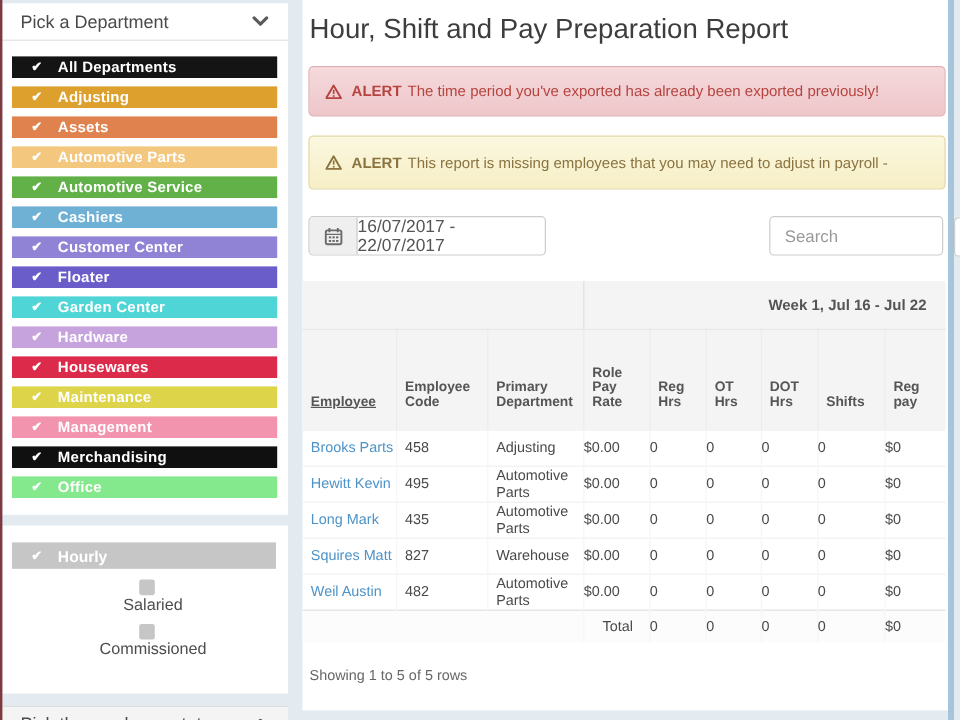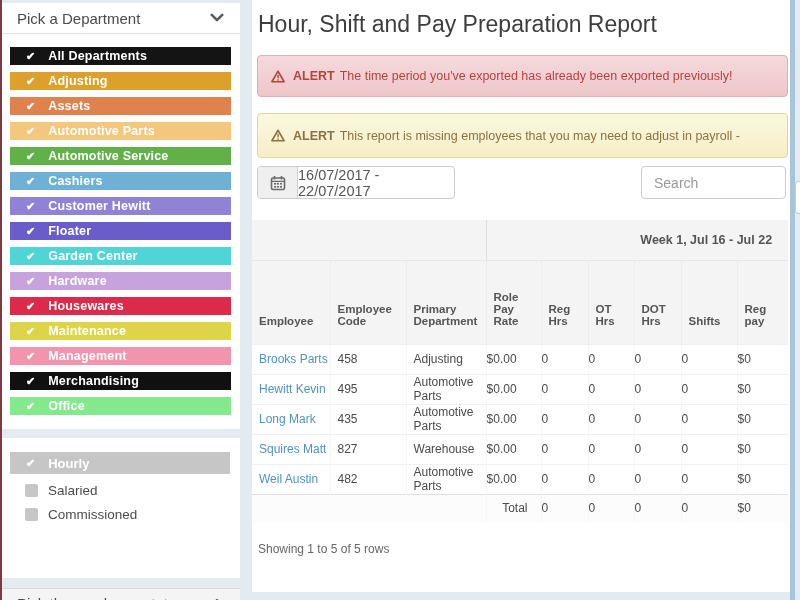--- a/index.html
+++ b/index.html
@@ -23,56 +23,56 @@
   .dept-item { height:18px; margin:0 9px 7px 8px; display:flex; align-items:center;
                color:#fff; font-size:12.5px; font-weight:bold; cursor:pointer; }
   .dept-item .check { margin-left:16px; font-size:11px; line-height:1; }
   .dept-item .dlabel { margin-left:13px; letter-spacing:.2px; white-space:nowrap; }
 
   .pay-body { padding-top:14px; }
   .pay-selected { height:22px; margin:0 10px 0 8px; background:#c6c6c6; color:#fff;
                   font-weight:bold; font-size:13px; display:flex; align-items:center; cursor:pointer; }
   .pay-selected .check { margin-left:16px; font-size:11px; }
   .pay-selected .plabel { margin-left:13px; }
-  .pay-row { display:flex; align-items:center; margin:9px 10px 0 23px; color:#4d4d4d; font-size:13.5px; cursor:pointer; }
+  .pay-row { display:flex; align-items:center; margin:9px 10px 0 23px; color:#4d4d4d; font-size:13.5px; cursor:pointer;flex-direction:column; }
   .pay-row .cb { width:13px; height:13px; background:#c6c6c6; border-radius:2px; margin-right:10px; flex:none; }
 
   
   .main { position:absolute; left:252px; top:0; width:538px; height:592px; background:#ffffff; }
   .page-title { margin:11px 0 0 6px; font-size:23px; font-weight:400; color:#3d3d3d; }
 
   .alert { margin:17px 0 0 5px; width:531px; border-radius:4px; display:flex; align-items:center;
            padding:0 13px; font-size:12.5px; }
   .alert-danger { height:42px; background:linear-gradient(#f5dadc,#eec6ca); border:1px solid #ddaeb3; color:#b5443f; }
   .alert-warning { height:45px; margin-top:16px; background:linear-gradient(#fbf8e0,#f6eec5); border:1px solid #e2d69e; color:#8a7340; }
   .alert .alabel { font-weight:bold; margin:0 5px 0 8px; }
   .alert .alink { font-weight:bold; color:#6d5a28; margin-left:5px; cursor:pointer; text-decoration:none; }
   .warn-svg { width:14px; height:13px; flex:none; }
 
-  .toolbar { position:relative; margin-top:8px; height:33px; }
+  .toolbar { position:relative; margin-top:22px; height:33px; }
   .date-group { position:absolute; left:5px; top:0; height:33px; display:flex; border:1px solid #cccccc;
                 border-radius:4px; overflow:hidden; background:#fff; cursor:pointer; }
   .date-addon { width:40px; background:#efefef; border-right:1px solid #cccccc;
                 display:flex; align-items:center; justify-content:center; }
   .date-value { width:156px; display:flex; align-items:center; justify-content:center;
                 font-size:14.5px; color:#555555; }
   .search-input { position:absolute; right:4px; top:0; width:145px; height:33px; border:1px solid #cccccc;
                   border-radius:4px; padding:0 12px; font-size:14px; color:#555;
                   font-family:"Liberation Sans", sans-serif; outline:none; }
   .search-input::placeholder { color:#999999; }
 
   .table-wrap { margin-top:21px; width:536px; overflow:hidden; }
   table { border-collapse:collapse; table-layout:fixed; width:548px; font-size:12px; color:#4a4a4a; }
   thead th { background:#f4f4f4; font-weight:bold; color:#555555; }
   tr.group-row th { height:40px; border-bottom:1px solid #e6e6e6; }
   tr.group-row .week-cell { border-left:1px solid #dedede; text-align:right; padding-right:28px;
                             font-size:12.5px; vertical-align:middle; }
   tr.header-row th { height:84px; vertical-align:bottom; text-align:left;
                      padding:0 4px 17px 7px; font-size:11.5px; border-left:1px solid #ececec; }
-  tr.header-row th:first-child { border-left:none; }
+  tr.header-row th:first-child { border-left:none;text-decoration:underline; }
   tr.header-row th:last-child { padding-right:24px; }
   tbody td { height:30px; border-top:1px solid #f0f0f0; padding-left:7px; border-left:1px solid #f6f6f6; }
   tbody td:first-child { border-left:none; }
   td.num { text-align:left; padding-right:13px; padding-left:0; }
   .emp-link { color:#4d93c8; text-decoration:none; cursor:pointer; }
   tr.total-row td { border-top:1px solid #e0e0e0; background:#fcfcfc; height:28px; }
   tr.total-row .total-label { text-align:right; padding-right:13px; }
   .table-footer { margin:20px 0 0 6px; font-size:12px; color:#666666; }
 
   
@@ -115,21 +115,21 @@
           <div class="dept-item" style="background: rgb(97, 177, 72);">
     <span class="check">✔</span>
     <span class="dlabel">Automotive Service</span>
   </div>
           <div class="dept-item" style="background: rgb(111, 176, 213);">
     <span class="check">✔</span>
     <span class="dlabel">Cashiers</span>
   </div>
           <div class="dept-item" style="background: rgb(144, 131, 214);">
     <span class="check">✔</span>
-    <span class="dlabel">Customer Hewitt</span>
+    <span class="dlabel">Customer Center</span>
   </div>
           <div class="dept-item" style="background: rgb(106, 92, 201);">
     <span class="check">✔</span>
     <span class="dlabel">Floater</span>
   </div>
           <div class="dept-item" style="background: rgb(80, 213, 215);">
     <span class="check">✔</span>
     <span class="dlabel">Garden Center</span>
   </div>
           <div class="dept-item" style="background: rgb(199, 163, 222);">

